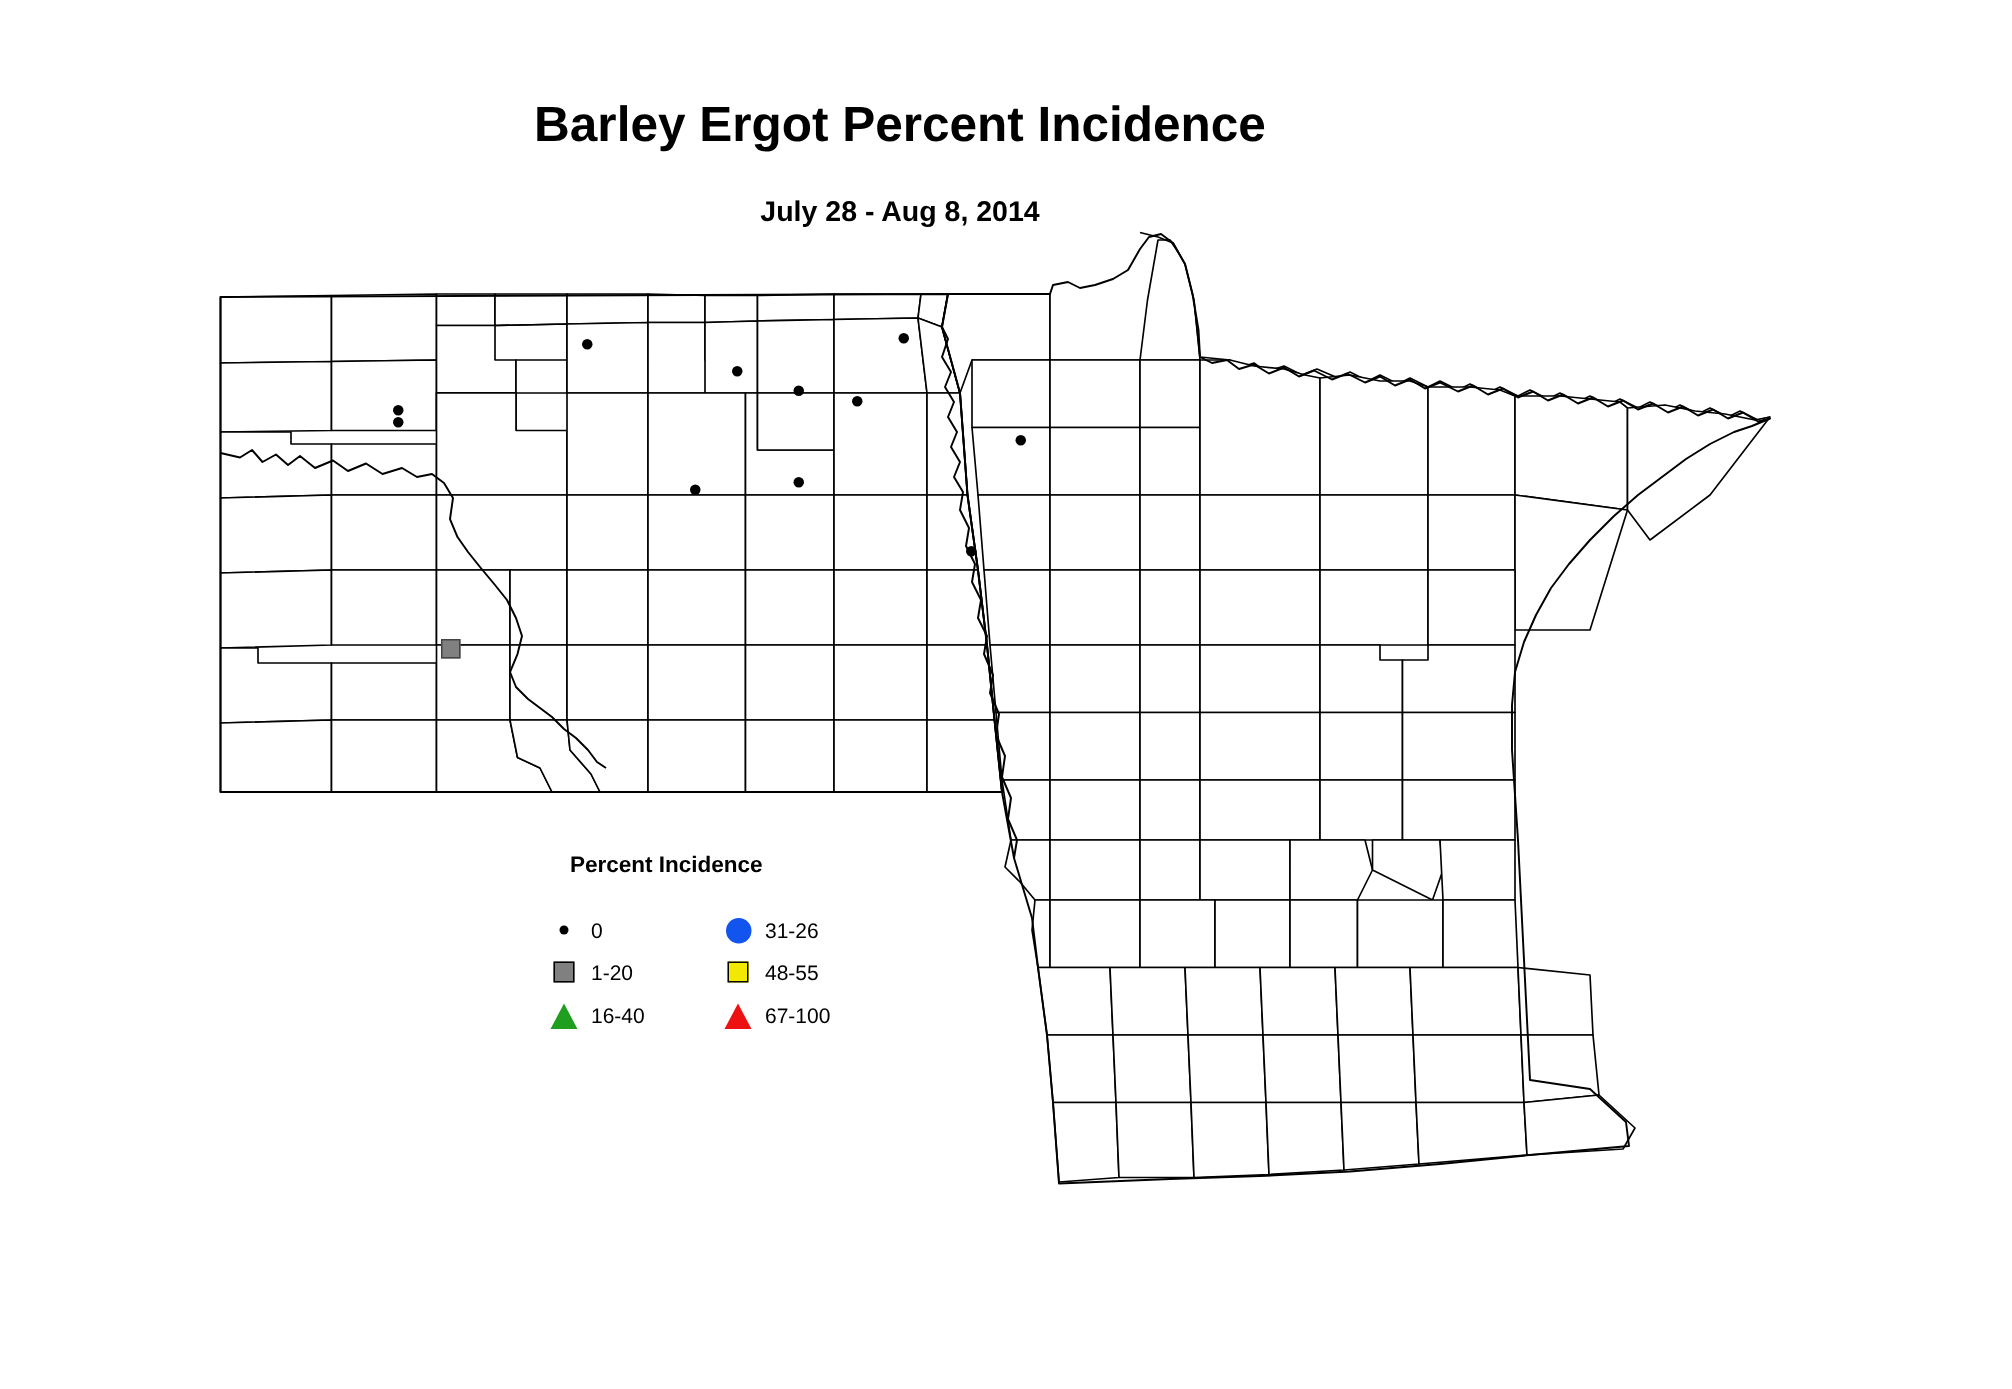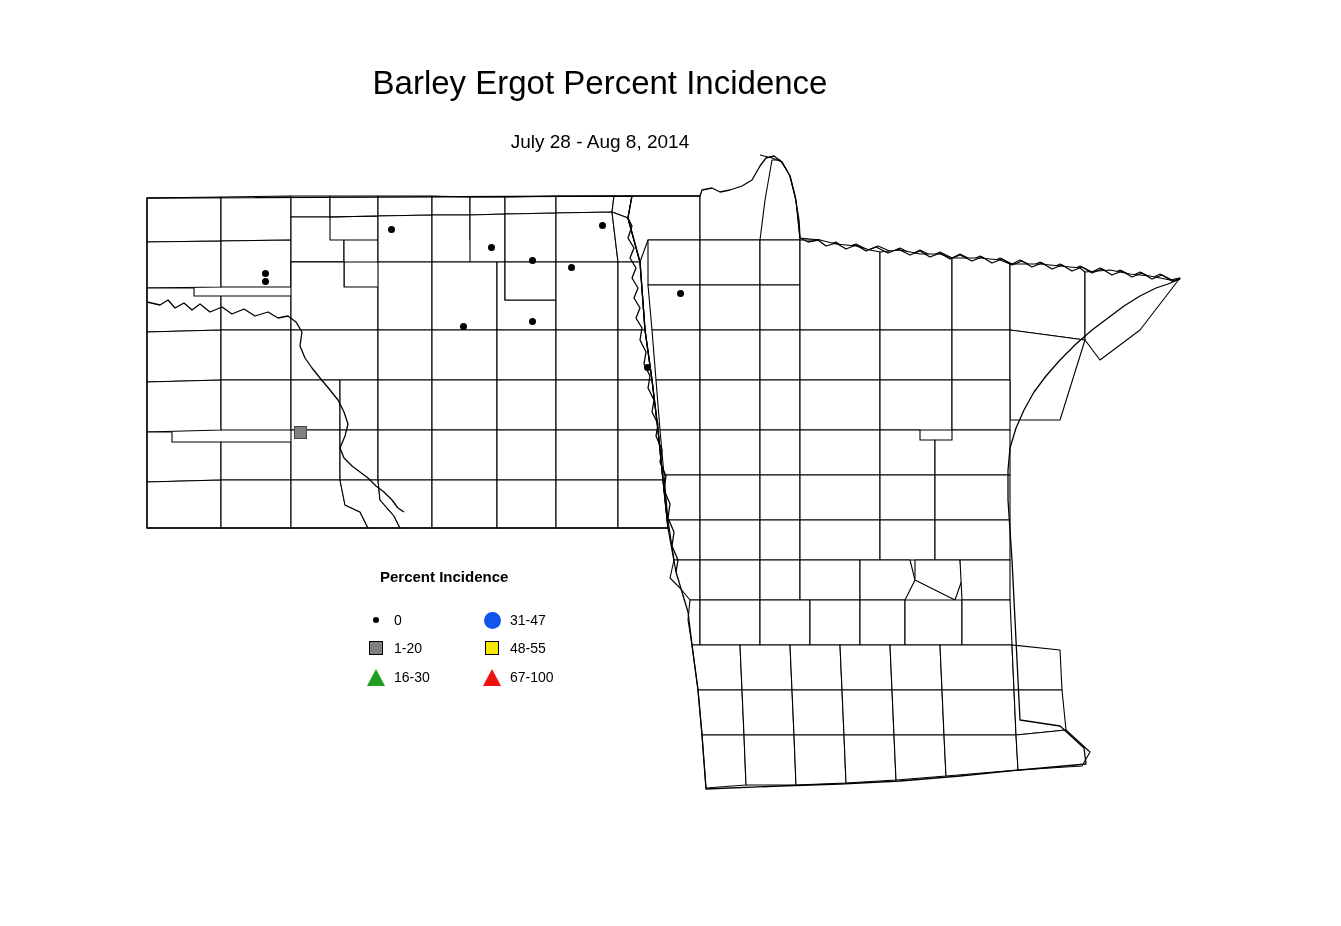--- a/index.html
+++ b/index.html
@@ -21,32 +21,32 @@
     height: 926px;
     background: #ffffff;
   }
   #title {
     position: absolute;
     top: 64px;
     left: 0;
     width: 1200px;
     text-align: center;
     font-size: 33px;
-    font-weight: normal;
+    font-weight: bold;
     letter-spacing: 0px;
     color: #000;
   }
   #subtitle {
     position: absolute;
     top: 131px;
     left: 0;
     width: 1200px;
     text-align: center;
     font-size: 19px;
-    font-weight: normal;
+    font-weight: bold;
     color: #000;
   }
   #map-wrap {
     position: absolute;
     left: 0;
     top: 0;
     width: 1341px;
     height: 926px;
   }
   svg.mapsvg {
@@ -396,28 +396,28 @@
       <span class="legend-sym">
           <span class="sym-square" style="background:#808080;"></span>
         </span>
       <span class="legend-label">1-20</span>
     </div>
 
     <div class="legend-row legend-col-a lrow2">
       <span class="legend-sym">
           <span class="sym-tri" style="border-bottom:17px solid #1f9e1f;"></span>
         </span>
-      <span class="legend-label">16-30</span>
+      <span class="legend-label">16-40</span>
     </div>
 
     <div class="legend-row legend-col-b lrow0">
       <span class="legend-sym">
           <span class="sym-circle" style="background:#1155ee;"></span>
         </span>
-      <span class="legend-label">31-47</span>
+      <span class="legend-label">31-26</span>
     </div>
 
     <div class="legend-row legend-col-b lrow1">
       <span class="legend-sym">
           <span class="sym-square" style="background:#f2e800;"></span>
         </span>
       <span class="legend-label">48-55</span>
     </div>
 
     <div class="legend-row legend-col-b lrow2">

